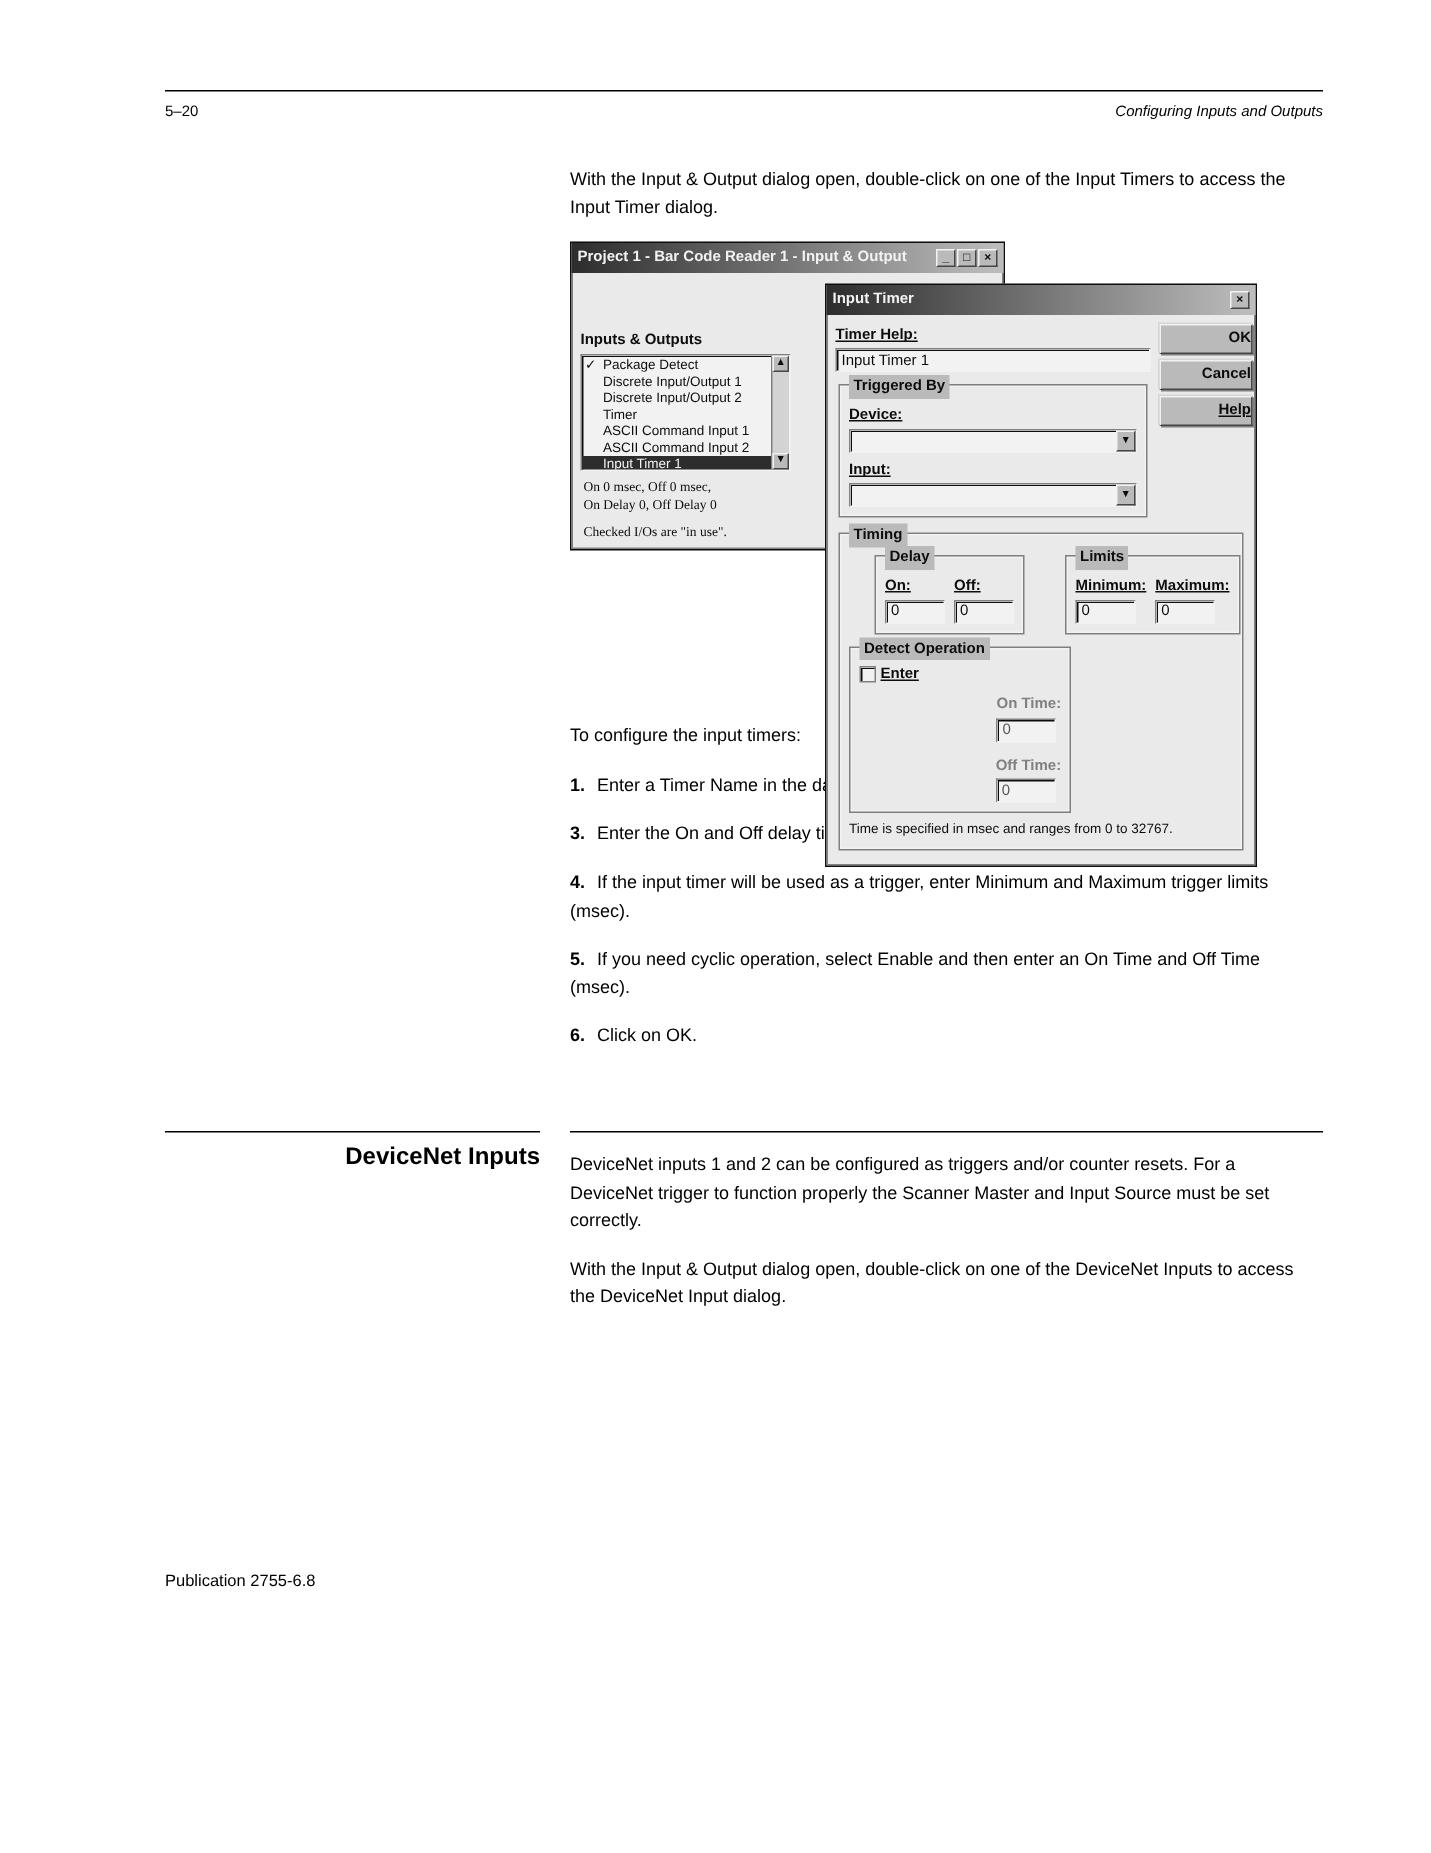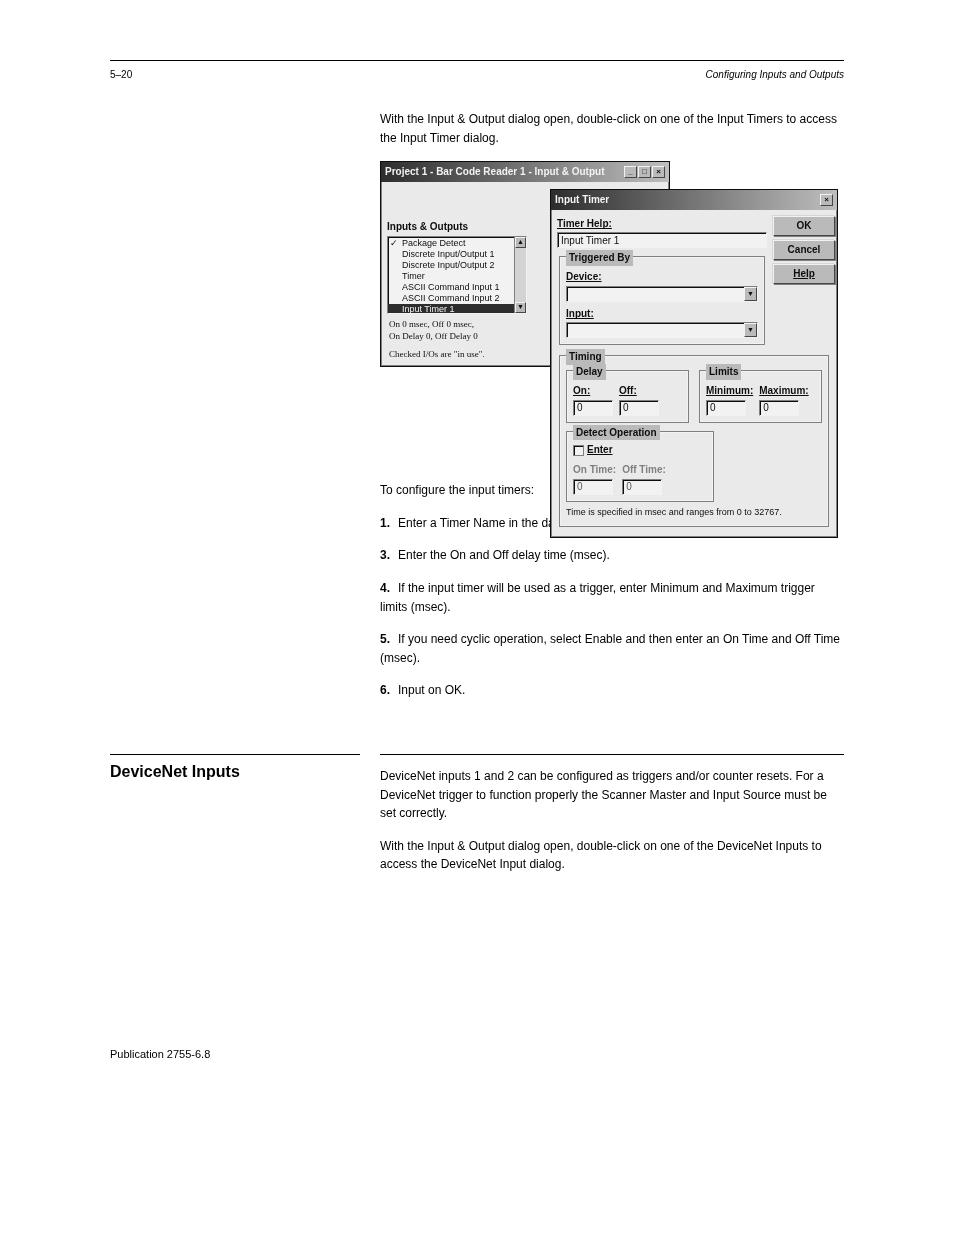--- a/index.html
+++ b/index.html
@@ -4,21 +4,21 @@
 <style>
   * { box-sizing: border-box; }
   body {
     margin: 0;
     font-family: Arial, Helvetica, sans-serif;
     background: #fff;
     color: #000;
     width: 954px;
   }
   .page {
-    padding: 60px 110px 40px 110px;
+    padding: 60px 72px 40px 110px;
     position: relative;
   }
   .top-rule {
     border-top: 1px solid #000;
     margin: 0 0 8px 0;
   }
   .header-row {
     font-size: 10px;
     margin-bottom: 30px;
   }
@@ -28,21 +28,21 @@
 
   .body-row { display: flex; gap: 20px; }
   .margin-col { width: 250px; flex: 0 0 250px; font-size: 11px; }
   .content-col { flex: 1; font-size: 12px; line-height: 1.55; }
   .content-col p { margin: 0 0 14px 0; }
   .content-col .step { margin: 0 0 14px 0; }
   .content-col .stepnum { display: inline-block; width: 18px; font-weight: bold; }
 
   .section-rule { border-top: 1px solid #000; margin: 30px 0 12px 0; }
   .section-title { font-size: 16px; font-weight: bold; margin: 0 0 14px 0; }
-  .section-row .margin-col .section-title { margin-top: -4px; }
+  .section-row .margin-col .section-title { margin-top: -4px; text-align: right; }
 
   .img-placeholder { width: 460px; margin: 0 0 20px 0; }
 
   
   .shot {
     font-family: "MS Sans Serif", Tahoma, sans-serif;
     font-size: 10px;
     filter: grayscale(1) contrast(0.9);
   }
   .win {
@@ -145,32 +145,32 @@
     font-size: 7px; text-align: center; line-height: 11px;
   }
   .btn3d {
     background: #c0c0c0;
     border: 1px solid #fff;
     border-right-color: #404040;
     border-bottom-color: #404040;
     box-shadow: 1px 1px 0 #808080, -1px -1px 0 #dfdfdf;
     width: 62px; height: 20px;
     font-size: 10px; font-weight: bold;
-    text-align: center; line-height: 18px;
+    text-align: right; line-height: 18px;
   }
   .row { display: flex; gap: 6px; align-items: flex-end; }
   .smfield { width: 40px; }
   .hint { font-size: 9px; margin-top: 4px; }
   .checkbox {
     display: inline-block; width: 11px; height: 11px;
     background: #fff; border: 1px solid #808080;
     box-shadow: inset 1px 1px 0 #000;
     vertical-align: middle; margin-right: 3px;
   }
-  .disabled { color: #808080; }
+  .disabled { color: #808080; flex-direction: column; }
   .footer { font-size: 11px; margin-top: 160px; }
 </style>
 </head>
 <body>
 
 <div class="page">
   <div class="top-rule"></div>
   <div class="header-row">
     <span class="left">5–20</span>
     <span class="right">Configuring Inputs and Outputs</span>
@@ -240,21 +240,21 @@
               <div style="width:58px; display:flex; flex-direction:column; gap:4px; padding-top:2px;">
                 <div class="btn3d">OK</div>
                 <div class="btn3d">Cancel</div>
                 <div class="btn3d"><span style="text-decoration:underline">Help</span></div>
               </div>
             </div>
 
             <div class="grp" style="margin-top:6px;">
               <div class="legend">Timing</div>
               <div style="display:flex; gap:10px;">
-                <div class="grp" style="flex:1; margin:4px 0;">
+                <div class="grp" style="flex:1; margin:4px 17px;">
                   <div class="legend">Delay</div>
                   <div class="row">
                     <div><span class="lbl u">On:</span>
                       <input class="field smfield" value="0" style=""></div>
                     <div><span class="lbl u">Off:</span>
                       <input class="field smfield" value="0" style=""></div>
                   </div>
                 </div>
                 <div class="grp" style="flex:1; margin:4px 0;">
                   <div class="legend">Limits</div>
@@ -280,21 +280,21 @@
             </div>
           </div>
         </div>
       </div>
 
       <p>To configure the input timers:</p>
       <div class="step"><span class="stepnum">1.</span><span>Enter a Timer Name in the data field.</span></div>
       <div class="step"><span class="stepnum">3.</span><span>Enter the On and Off delay time (msec).</span></div>
       <div class="step"><span class="stepnum">4.</span><span>If the input timer will be used as a trigger, enter Minimum and Maximum trigger limits (msec).</span></div>
       <div class="step"><span class="stepnum">5.</span><span>If you need cyclic operation, select Enable and then enter an On Time and Off Time (msec).</span></div>
-      <div class="step"><span class="stepnum">6.</span><span>Input on OK.</span></div>
+      <div class="step"><span class="stepnum">6.</span><span>Click on OK.</span></div>
     </div>
   </div>
 
   <div class="body-row section-row" style="margin-top:10px;">
     <div class="margin-col">
       <div class="section-rule" style="margin-left:0;"></div>
       <div class="section-title">DeviceNet Inputs</div>
     </div>
     <div class="content-col">
       <div class="section-rule"></div>

